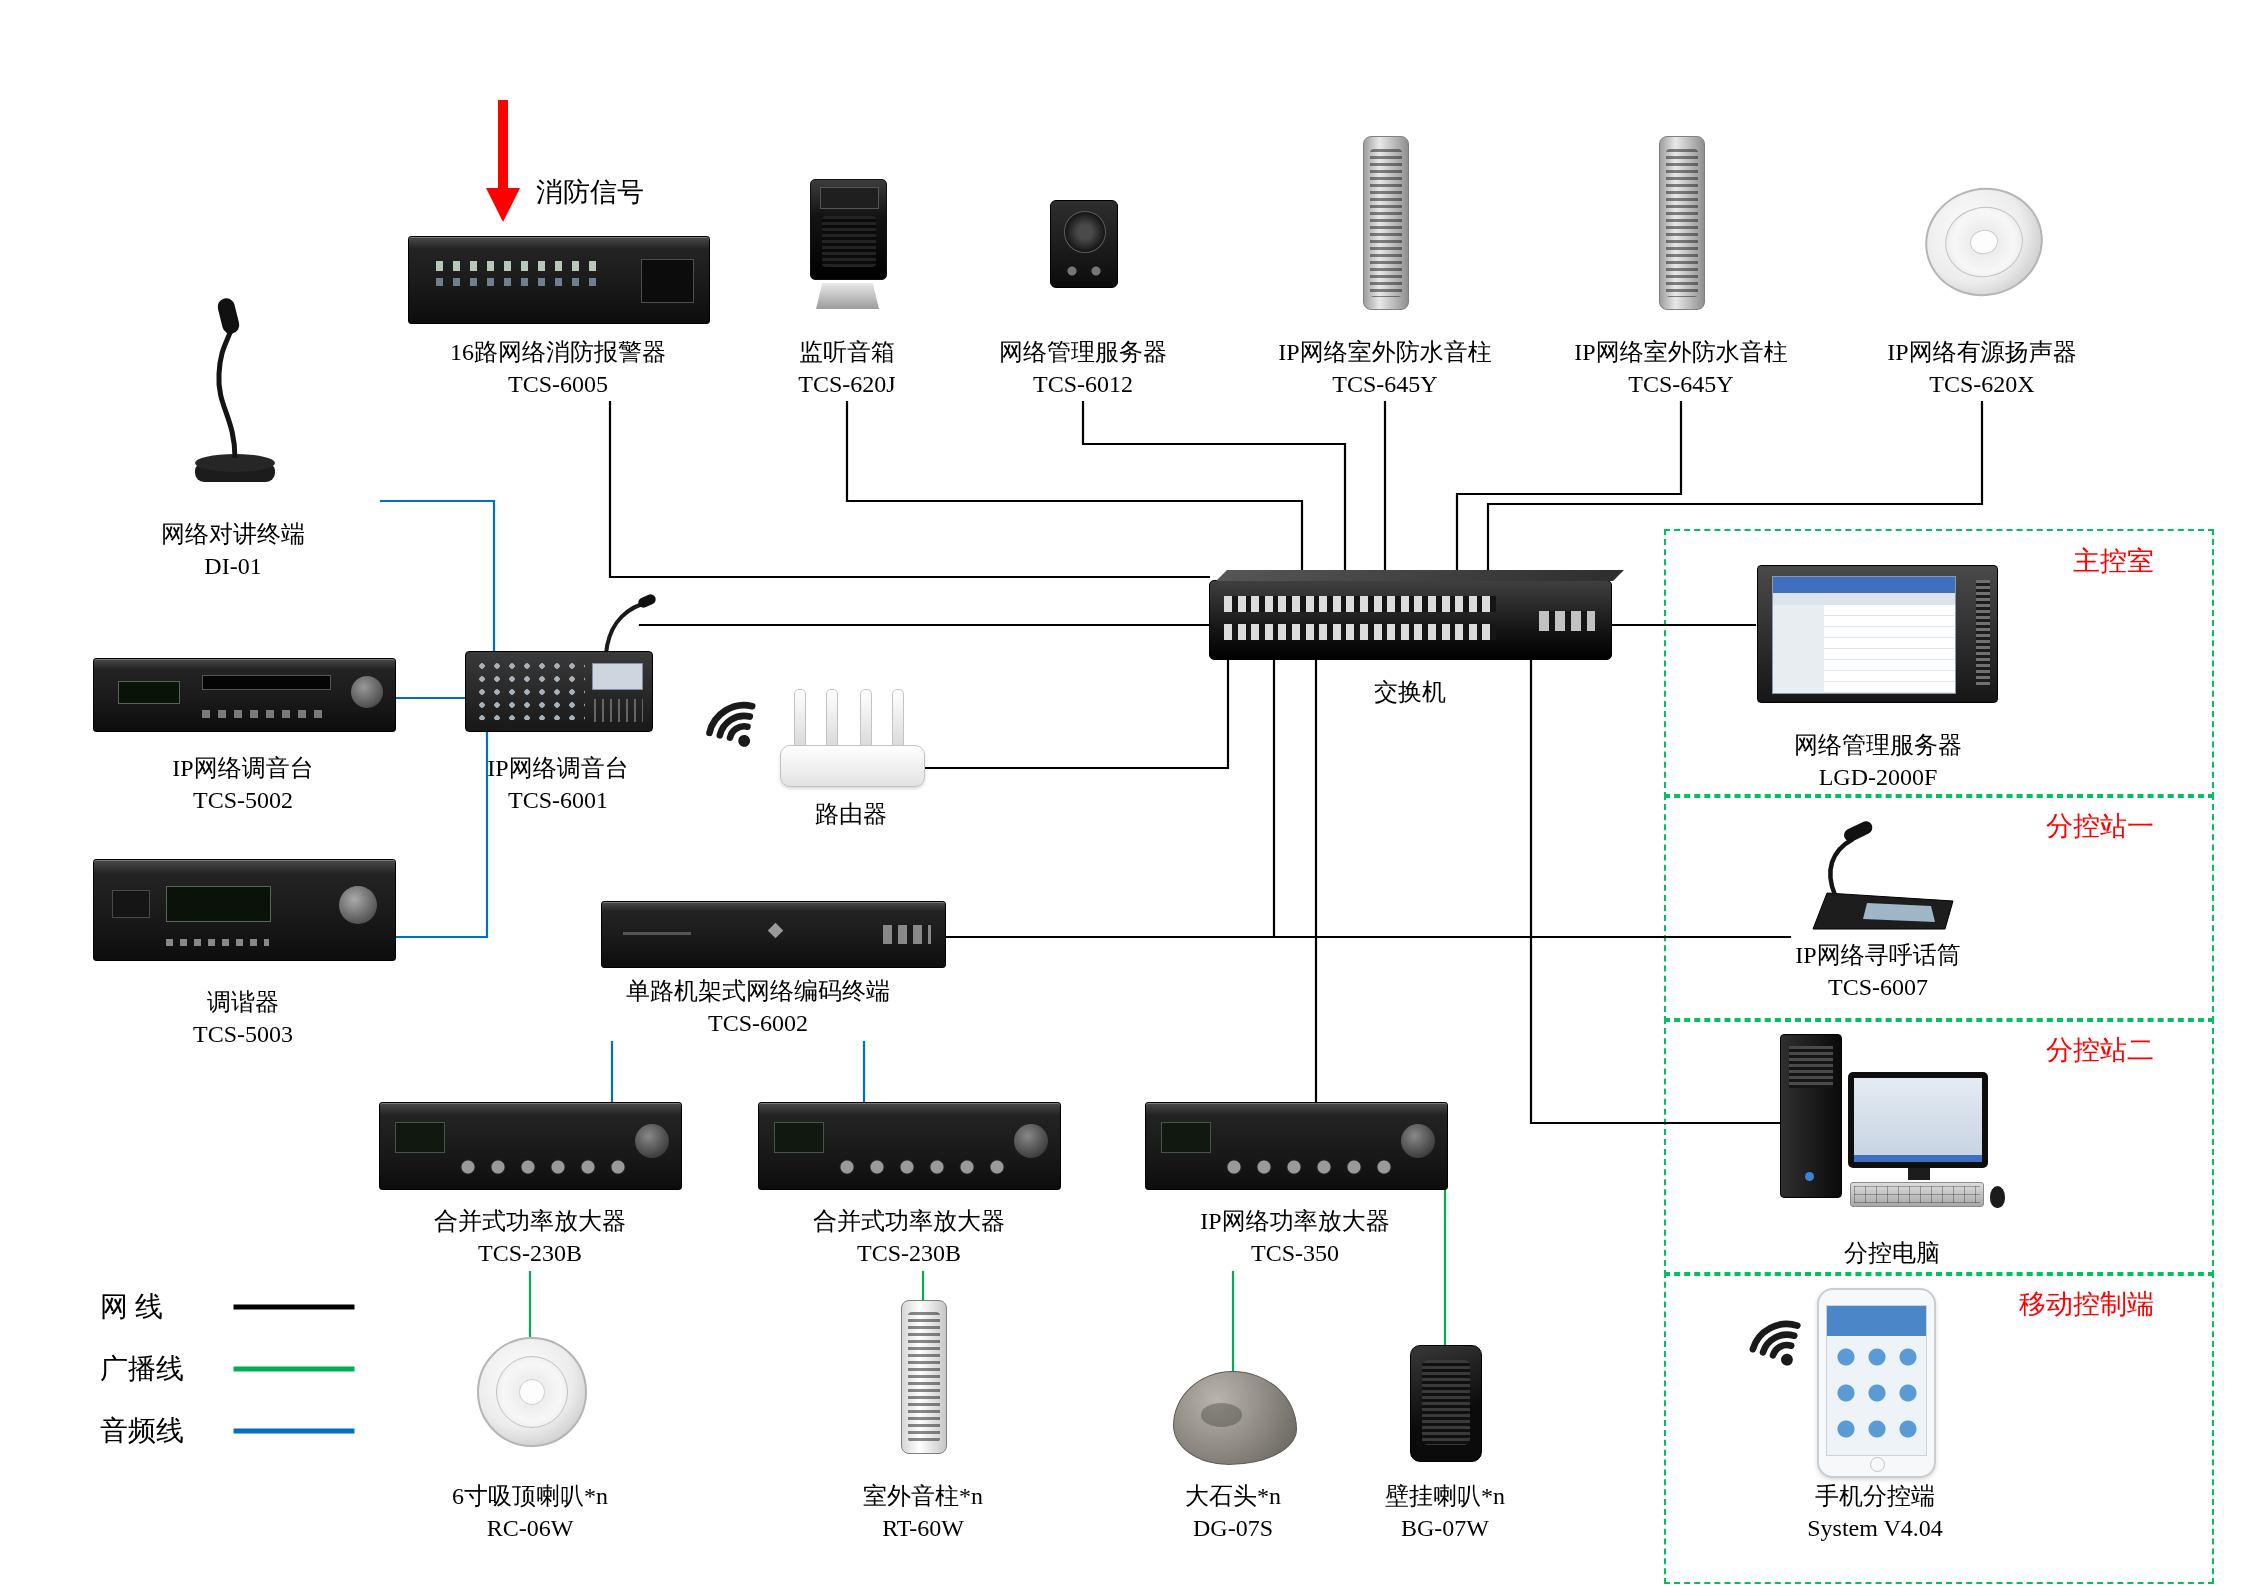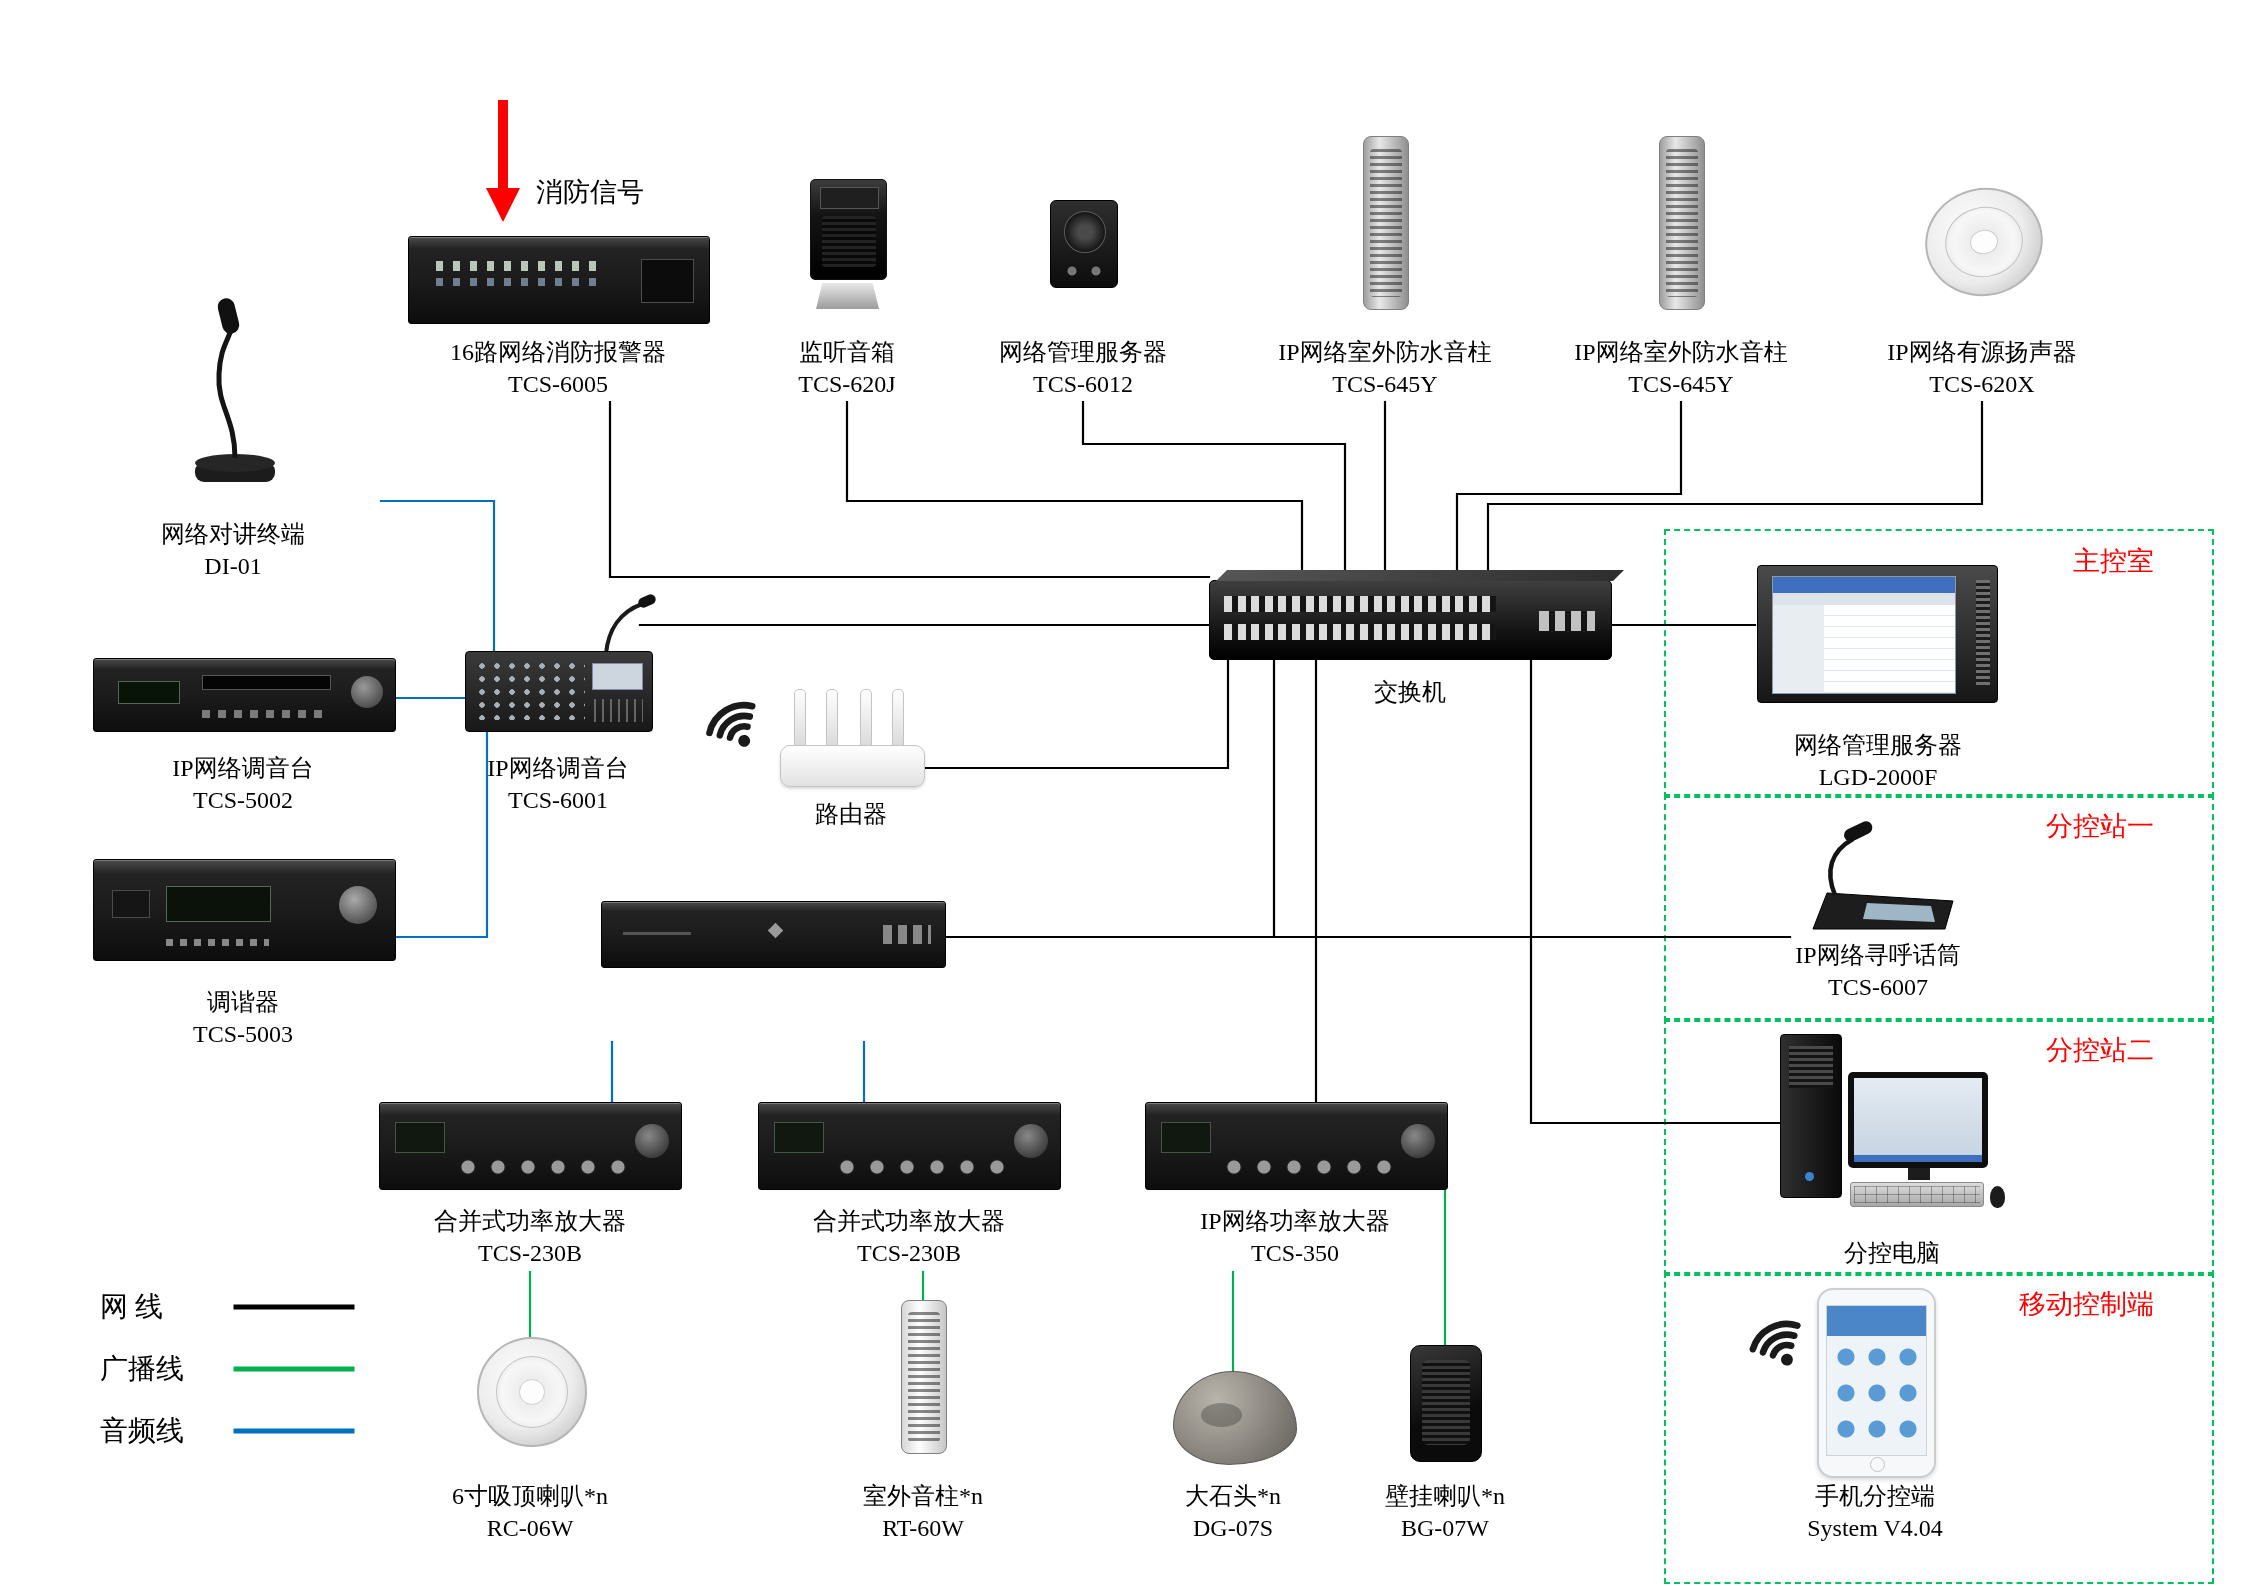--- a/index.html
+++ b/index.html
@@ -355,20 +355,24 @@
   <div class="caption" style="left:851px;top:798px">
     <div>路由器</div>
   </div>
   <div class="caption" style="left:1410px;top:676px">
     <div>交换机</div>
   </div>
   <div class="caption" style="left:243px;top:986px">
     <div>调谐器</div>
     <div>TCS-5003</div>
   </div>
+  <div class="caption" style="left:758px;top:975px">
+    <div>单路机架式网络编码终端</div>
+    <div>TCS-6002</div>
+  </div>
   <div class="caption" style="left:530px;top:1205px">
     <div>合并式功率放大器</div>
     <div>TCS-230B</div>
   </div>
   <div class="caption" style="left:909px;top:1205px">
     <div>合并式功率放大器</div>
     <div>TCS-230B</div>
   </div>
   <div class="caption" style="left:1295px;top:1205px">
     <div>IP网络功率放大器</div>

